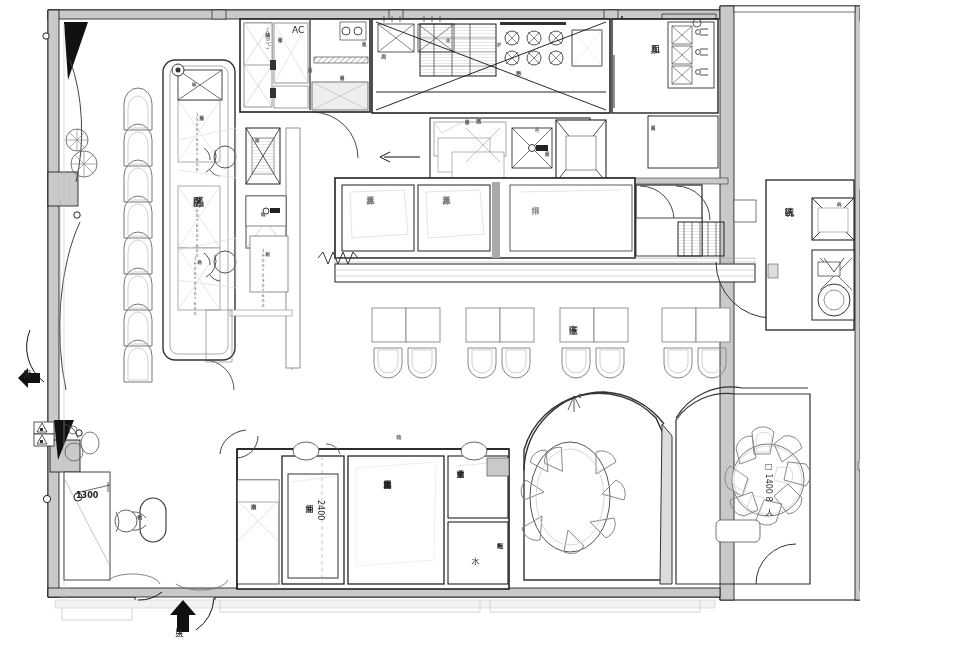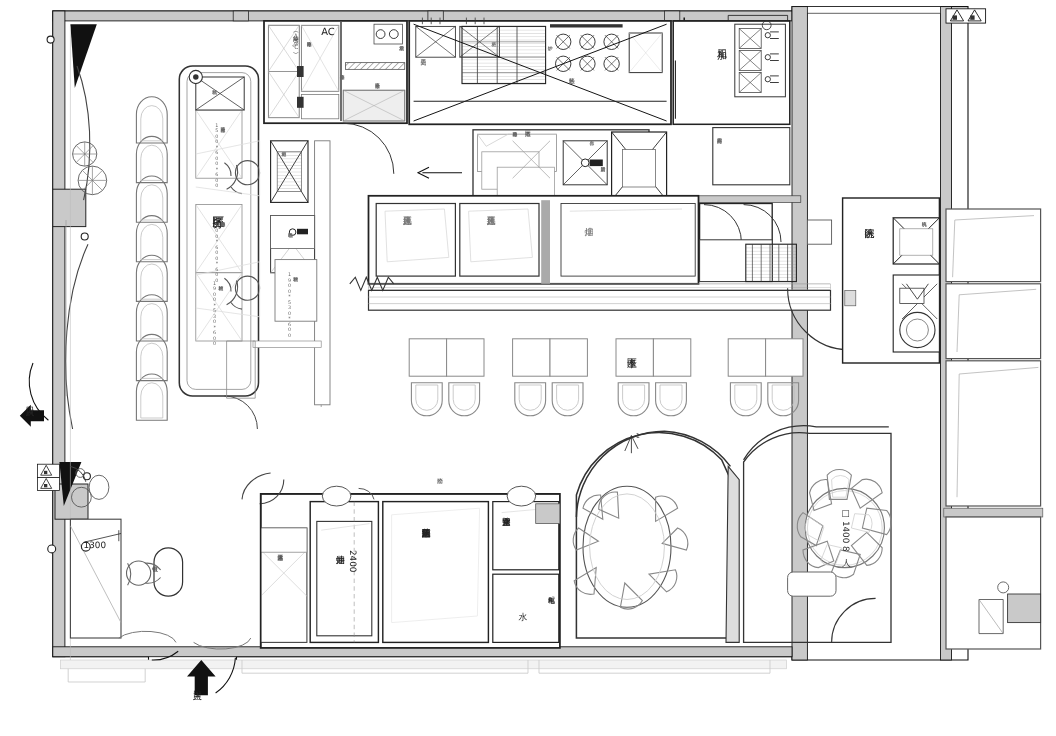--- a/index.html
+++ b/index.html
@@ -1,18 +1,18 @@
 <!DOCTYPE html>
 <html><head>
 <meta charset="utf-8">
 <title>Restaurant Floor Plan</title>
 <style>
   html,body{margin:0;padding:0;background:#fff;}
   body{font-family:"DejaVu Sans","Liberation Sans",sans-serif;}
-  #plan{position:relative;width:960px;height:669px;background:#ffffff;overflow:hidden;}
+  #plan{position:relative;width:860px;height:669px;background:#ffffff;overflow:hidden;}
   #plan svg{position:absolute;left:0;top:0;}
   .lbl{position:absolute;font-size:7px;color:#222;line-height:1.05;letter-spacing:0px;
        white-space:pre;pointer-events:none;}
   .v{writing-mode:vertical-rl;text-orientation:upright;}
   .vr{writing-mode:vertical-rl;}
   .big{font-size:11px;}
   .med{font-size:9px;}
   .tiny{font-size:5.2px;color:#555;}
   .xtiny{font-size:4.4px;color:#666;}
   .grey{color:#777;}
@@ -497,21 +497,21 @@
 <div class="lbl v grey" style="left:530px;top:200px;font-size:8px;">排烟</div>
 <div class="lbl v" style="left:304px;top:498px;font-size:8px;">油烟井</div>
 <div class="lbl v" style="left:382px;top:474px;font-size:8px;">消防前室正压送风井</div>
 <div class="lbl v" style="left:456px;top:464px;font-size:7.5px;">空调水立管井</div>
 <div class="lbl v" style="left:470px;top:550px;font-size:8px;">水</div>
 <div class="lbl v" style="left:497px;top:538px;font-size:6px;">配电柜</div>
 
 <div class="lbl vr" style="left:764px;top:462px;font-size:8px;color:#333;">□ 1400 8人</div>
 
 <div class="lbl vr" style="left:316px;top:500px;font-size:8px;">2400</div>
-<div class="lbl" style="left:76px;top:492px;font-size:8px;">1300</div>
+<div class="lbl" style="left:76px;top:492px;font-size:8px;font-weight:bold;">1300</div>
 
 <div class="lbl" style="left:22px;top:364px;font-size:8px;writing-mode:vertical-rl;">次入口</div>
 <div class="lbl" style="left:174px;top:622px;font-size:8px;writing-mode:vertical-rl;">主入口</div>
 
 <div class="lbl xtiny v" style="left:194px;top:112px;">平台冷藏冰箱
 1500*600*600</div>
 <div class="lbl xtiny v" style="left:194px;top:198px;">平台冷藏冰箱
 1500*600*600</div>
 <div class="lbl xtiny v" style="left:192px;top:256px;">饮料冰柜
 1900*530*600</div>

